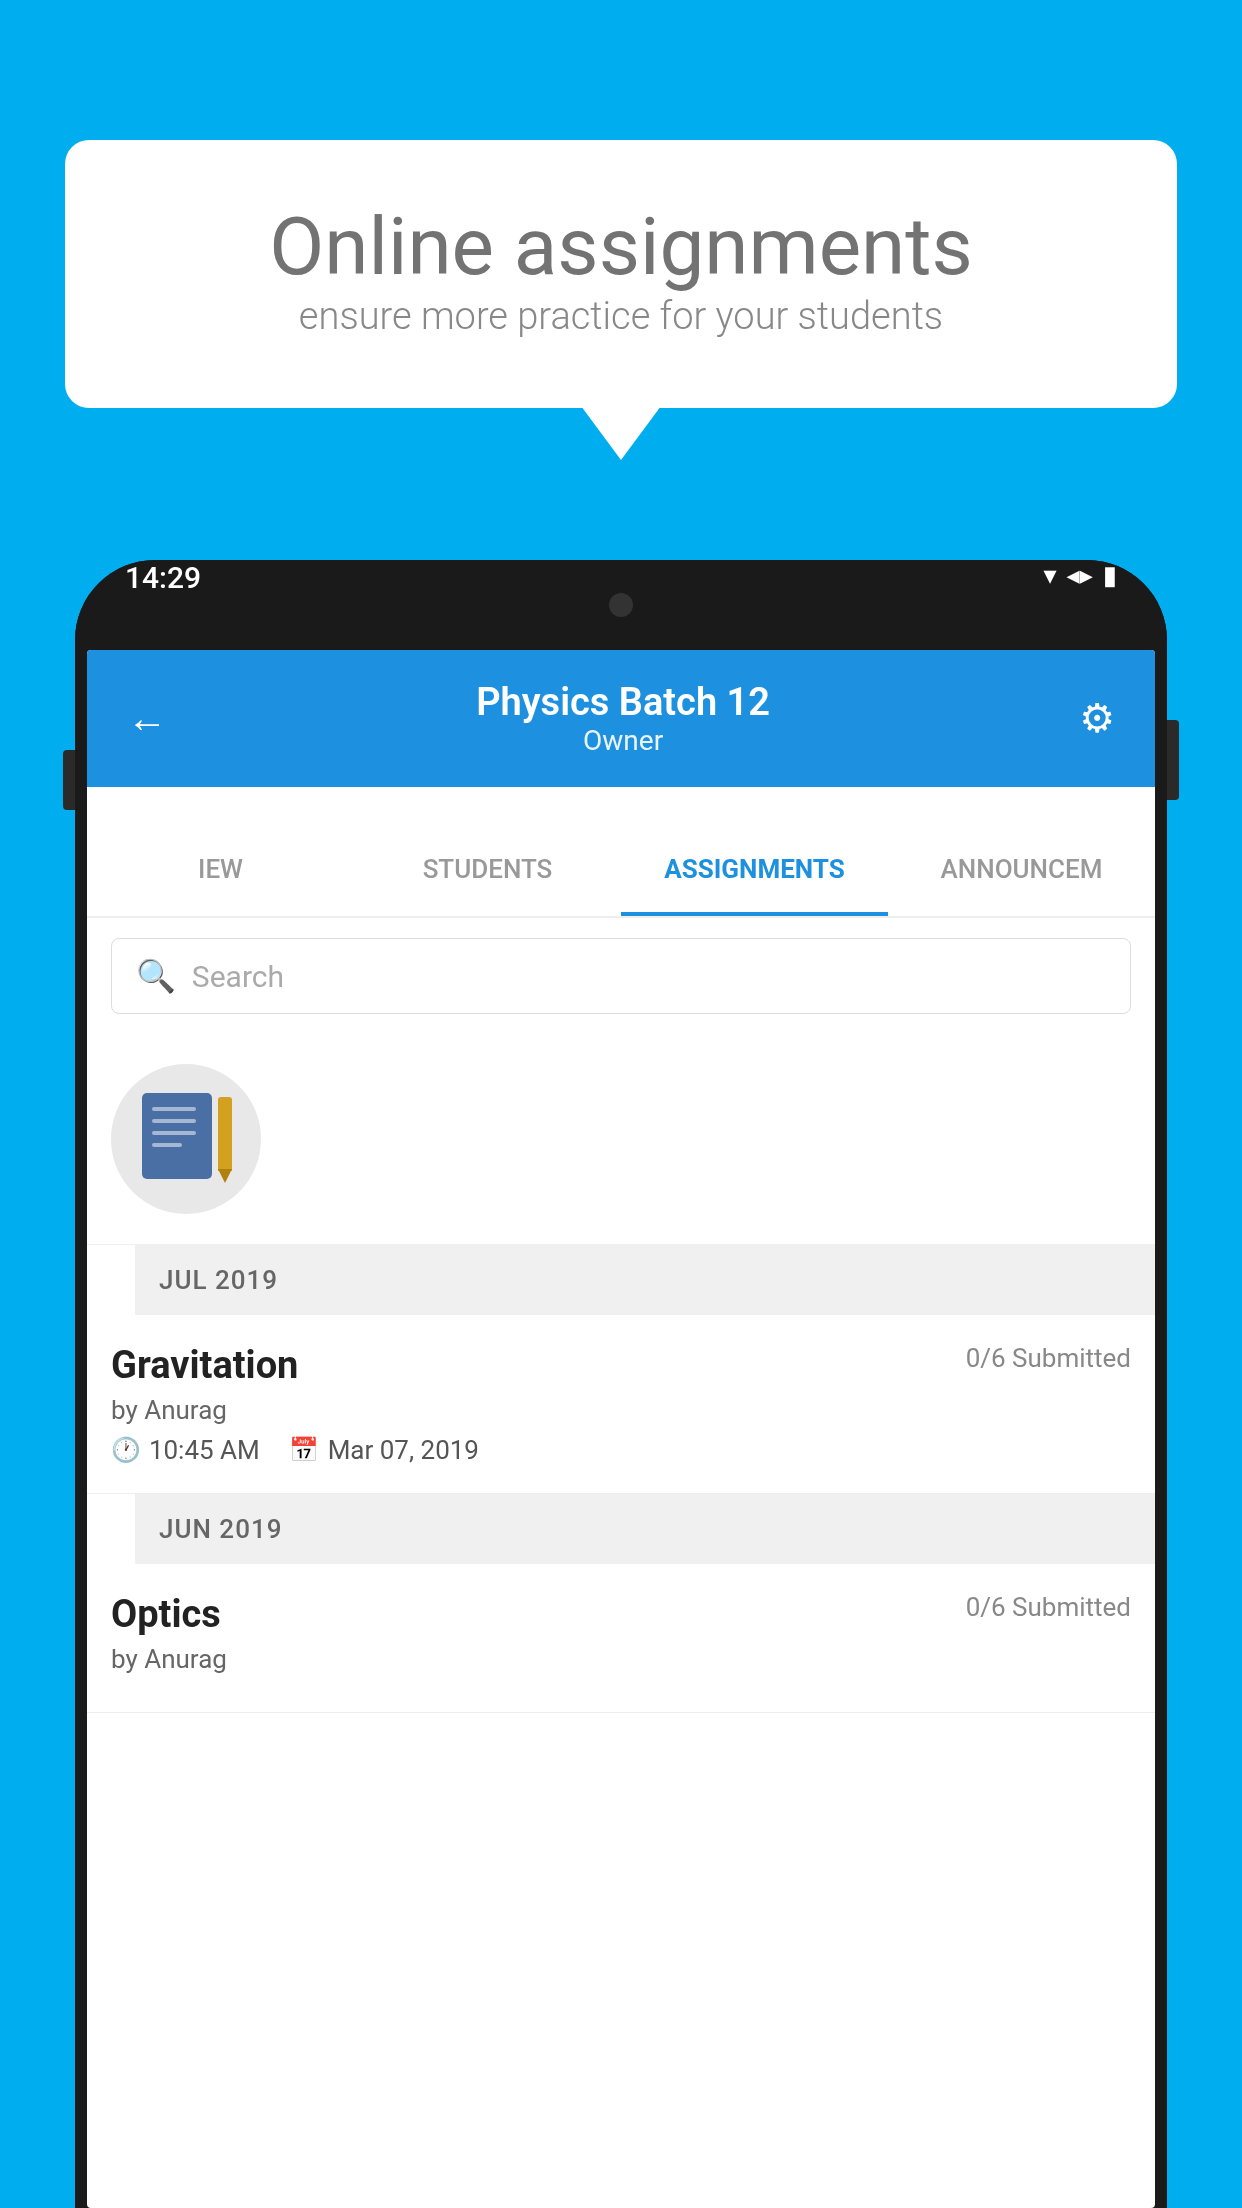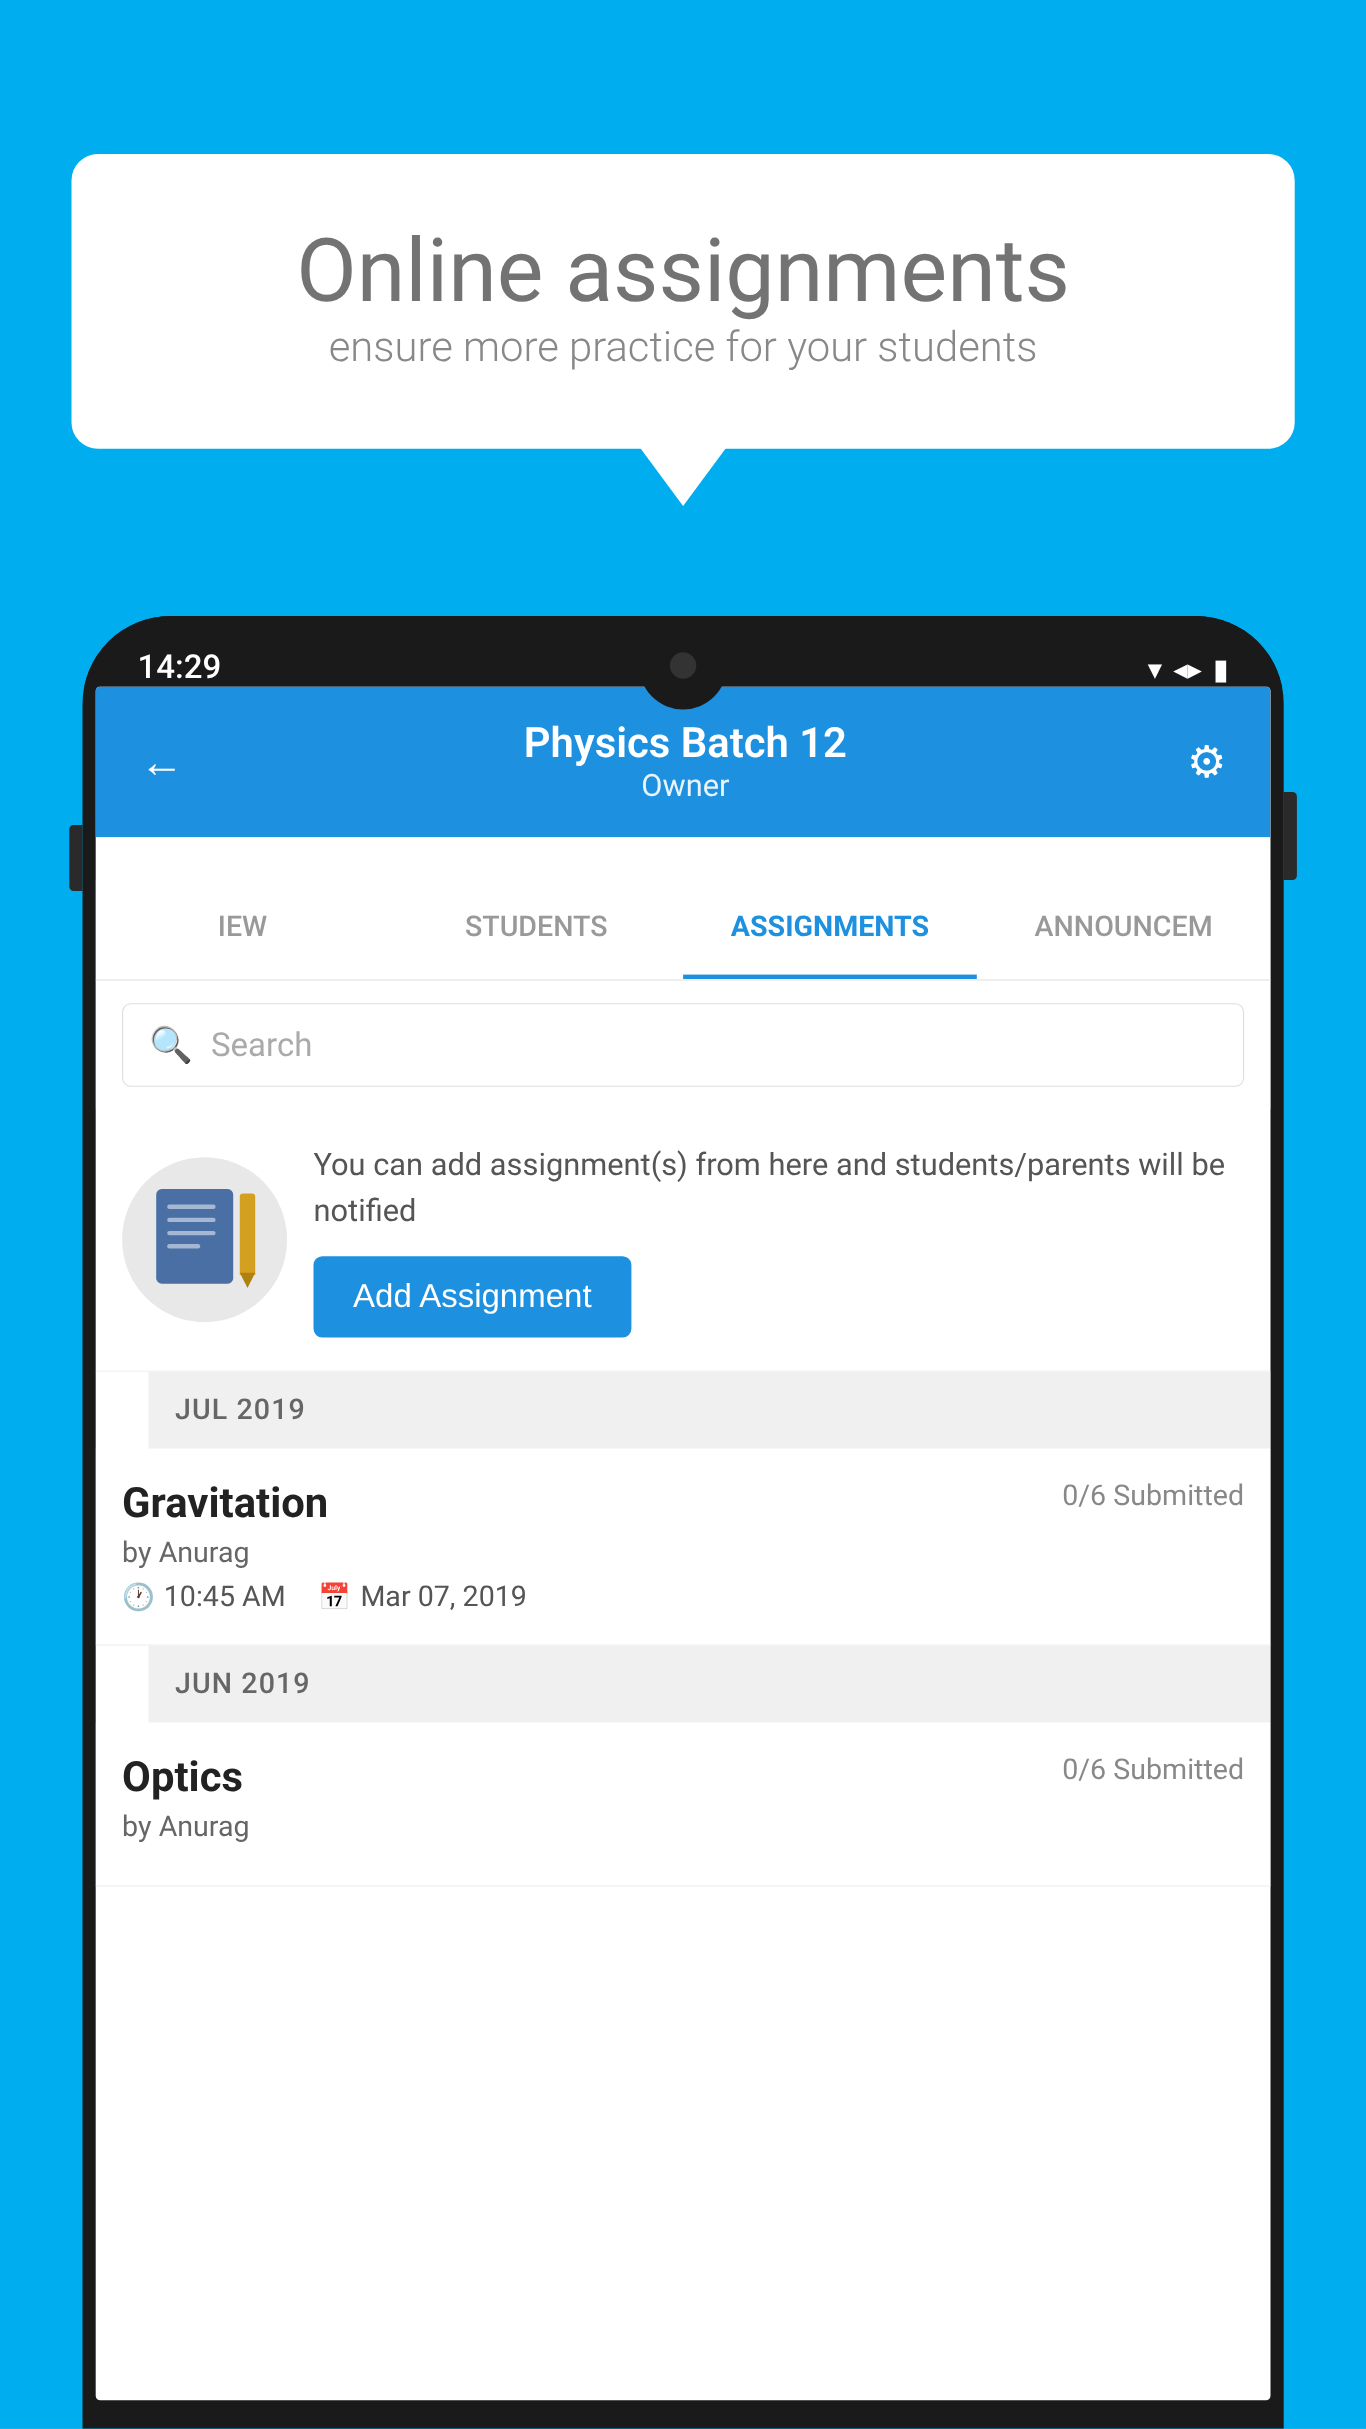--- a/index.html
+++ b/index.html
@@ -64,23 +64,23 @@
       bottom: 0px;
       background: #1a1a1a;
       border-radius: 80px 80px 0 0;
       padding: 0;
       overflow: hidden;
     }
 
     
     .phone-top-bar {
       background: #1a1a1a;
-      height: 64px;
-      display: flex;
-      align-items: flex-end;
+      height: 90px;
+      display: flex;
+      align-items: flex-start;
       justify-content: space-between;
       padding: 0 50px;
       position: relative;
       z-index: 10;
     }
 
     .phone-time {
       color: white;
       font-size: 30px;
       font-weight: 500;
@@ -407,24 +407,20 @@
               <div style="width:44px;height:4px;background:rgba(255,255,255,0.5);border-radius:2px;margin-bottom:8px;"></div>
               <div style="width:44px;height:4px;background:rgba(255,255,255,0.5);border-radius:2px;margin-bottom:8px;"></div>
               <div style="width:30px;height:4px;background:rgba(255,255,255,0.5);border-radius:2px;"></div>
             </div>
           </div>
 
           <div style="position:absolute;right:-2px;top:4px;width:14px;height:74px;background:#d4a020;border-radius:3px 3px 0 0;">
             <div style="position:absolute;bottom:-12px;left:0;width:0;height:0;border-left:7px solid transparent;border-right:7px solid transparent;border-top:14px solid #b08010;"></div>
           </div>
         </div>
-      </div>
-      <div class="promo-content">
-        <p class="promo-text">You can add assignment(s) from here and students/parents will be notified</p>
-        <button class="add-assignment-btn">Add Assignment</button>
       </div>
     </div>
 
     <div class="section-header">
       <span>JUL 2019</span>
     </div>
 
     <div class="assignment-item">
       <div class="assignment-top">
         <span class="assignment-name">Gravitation</span>

